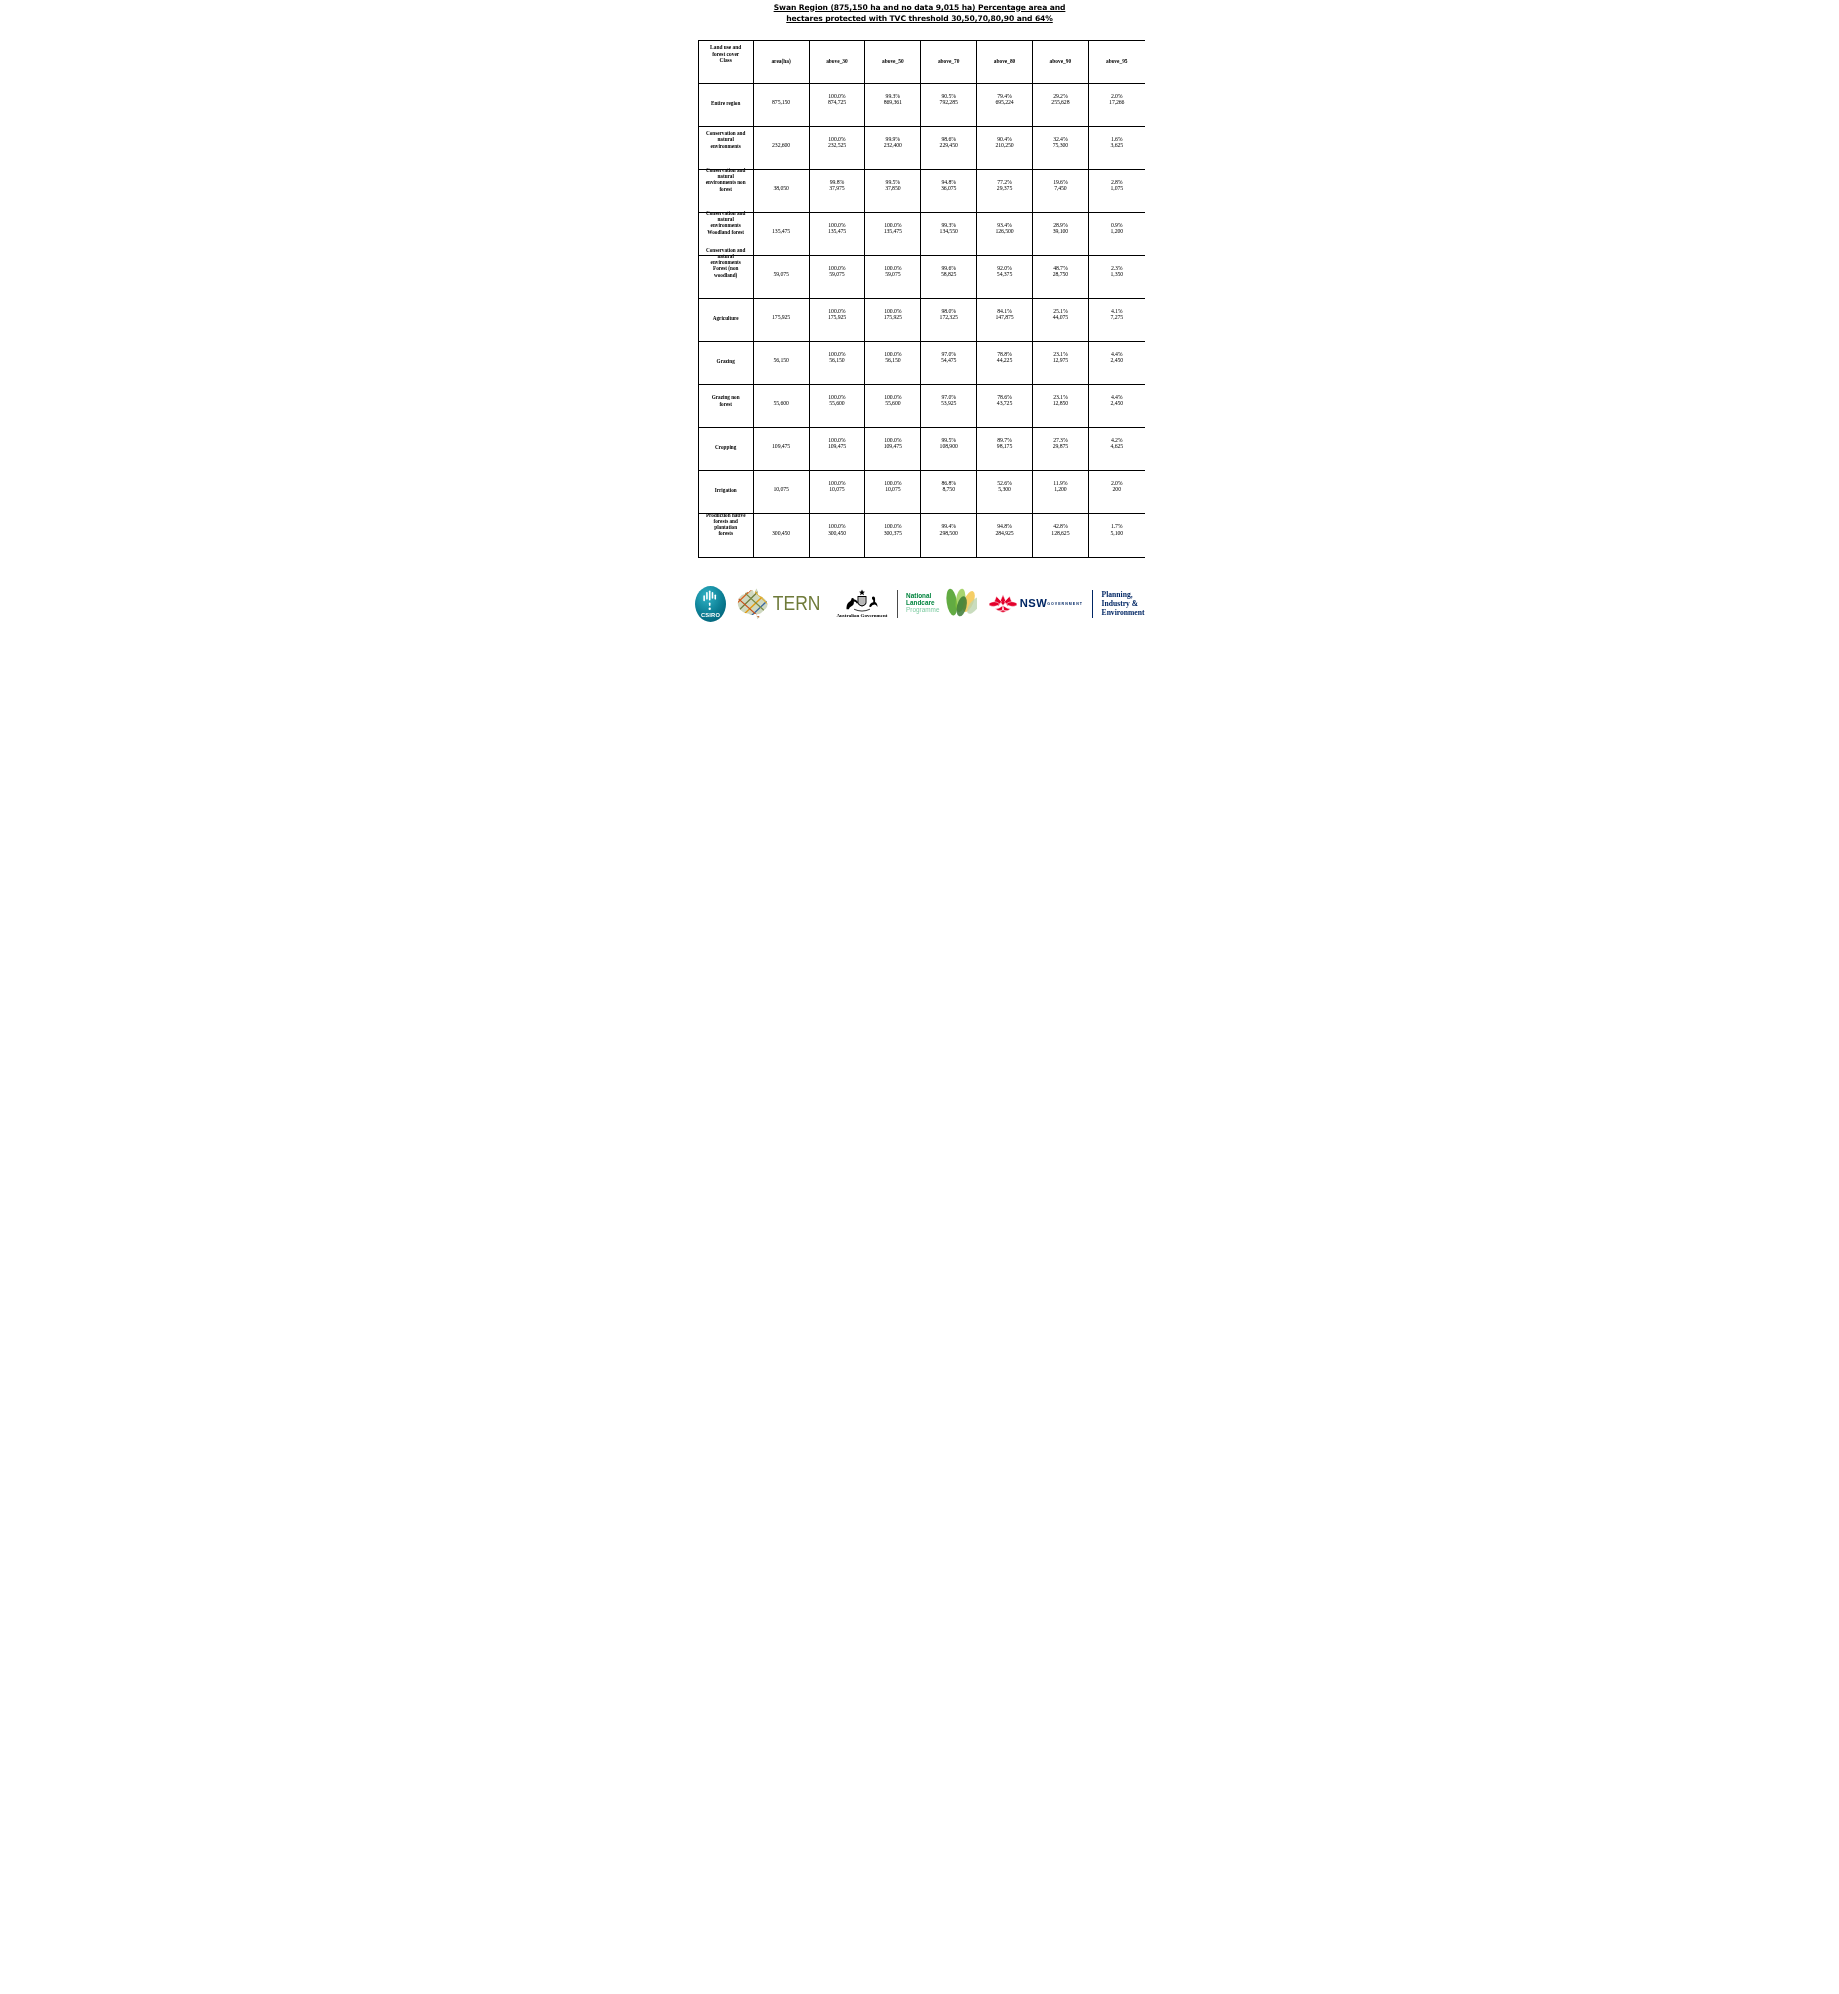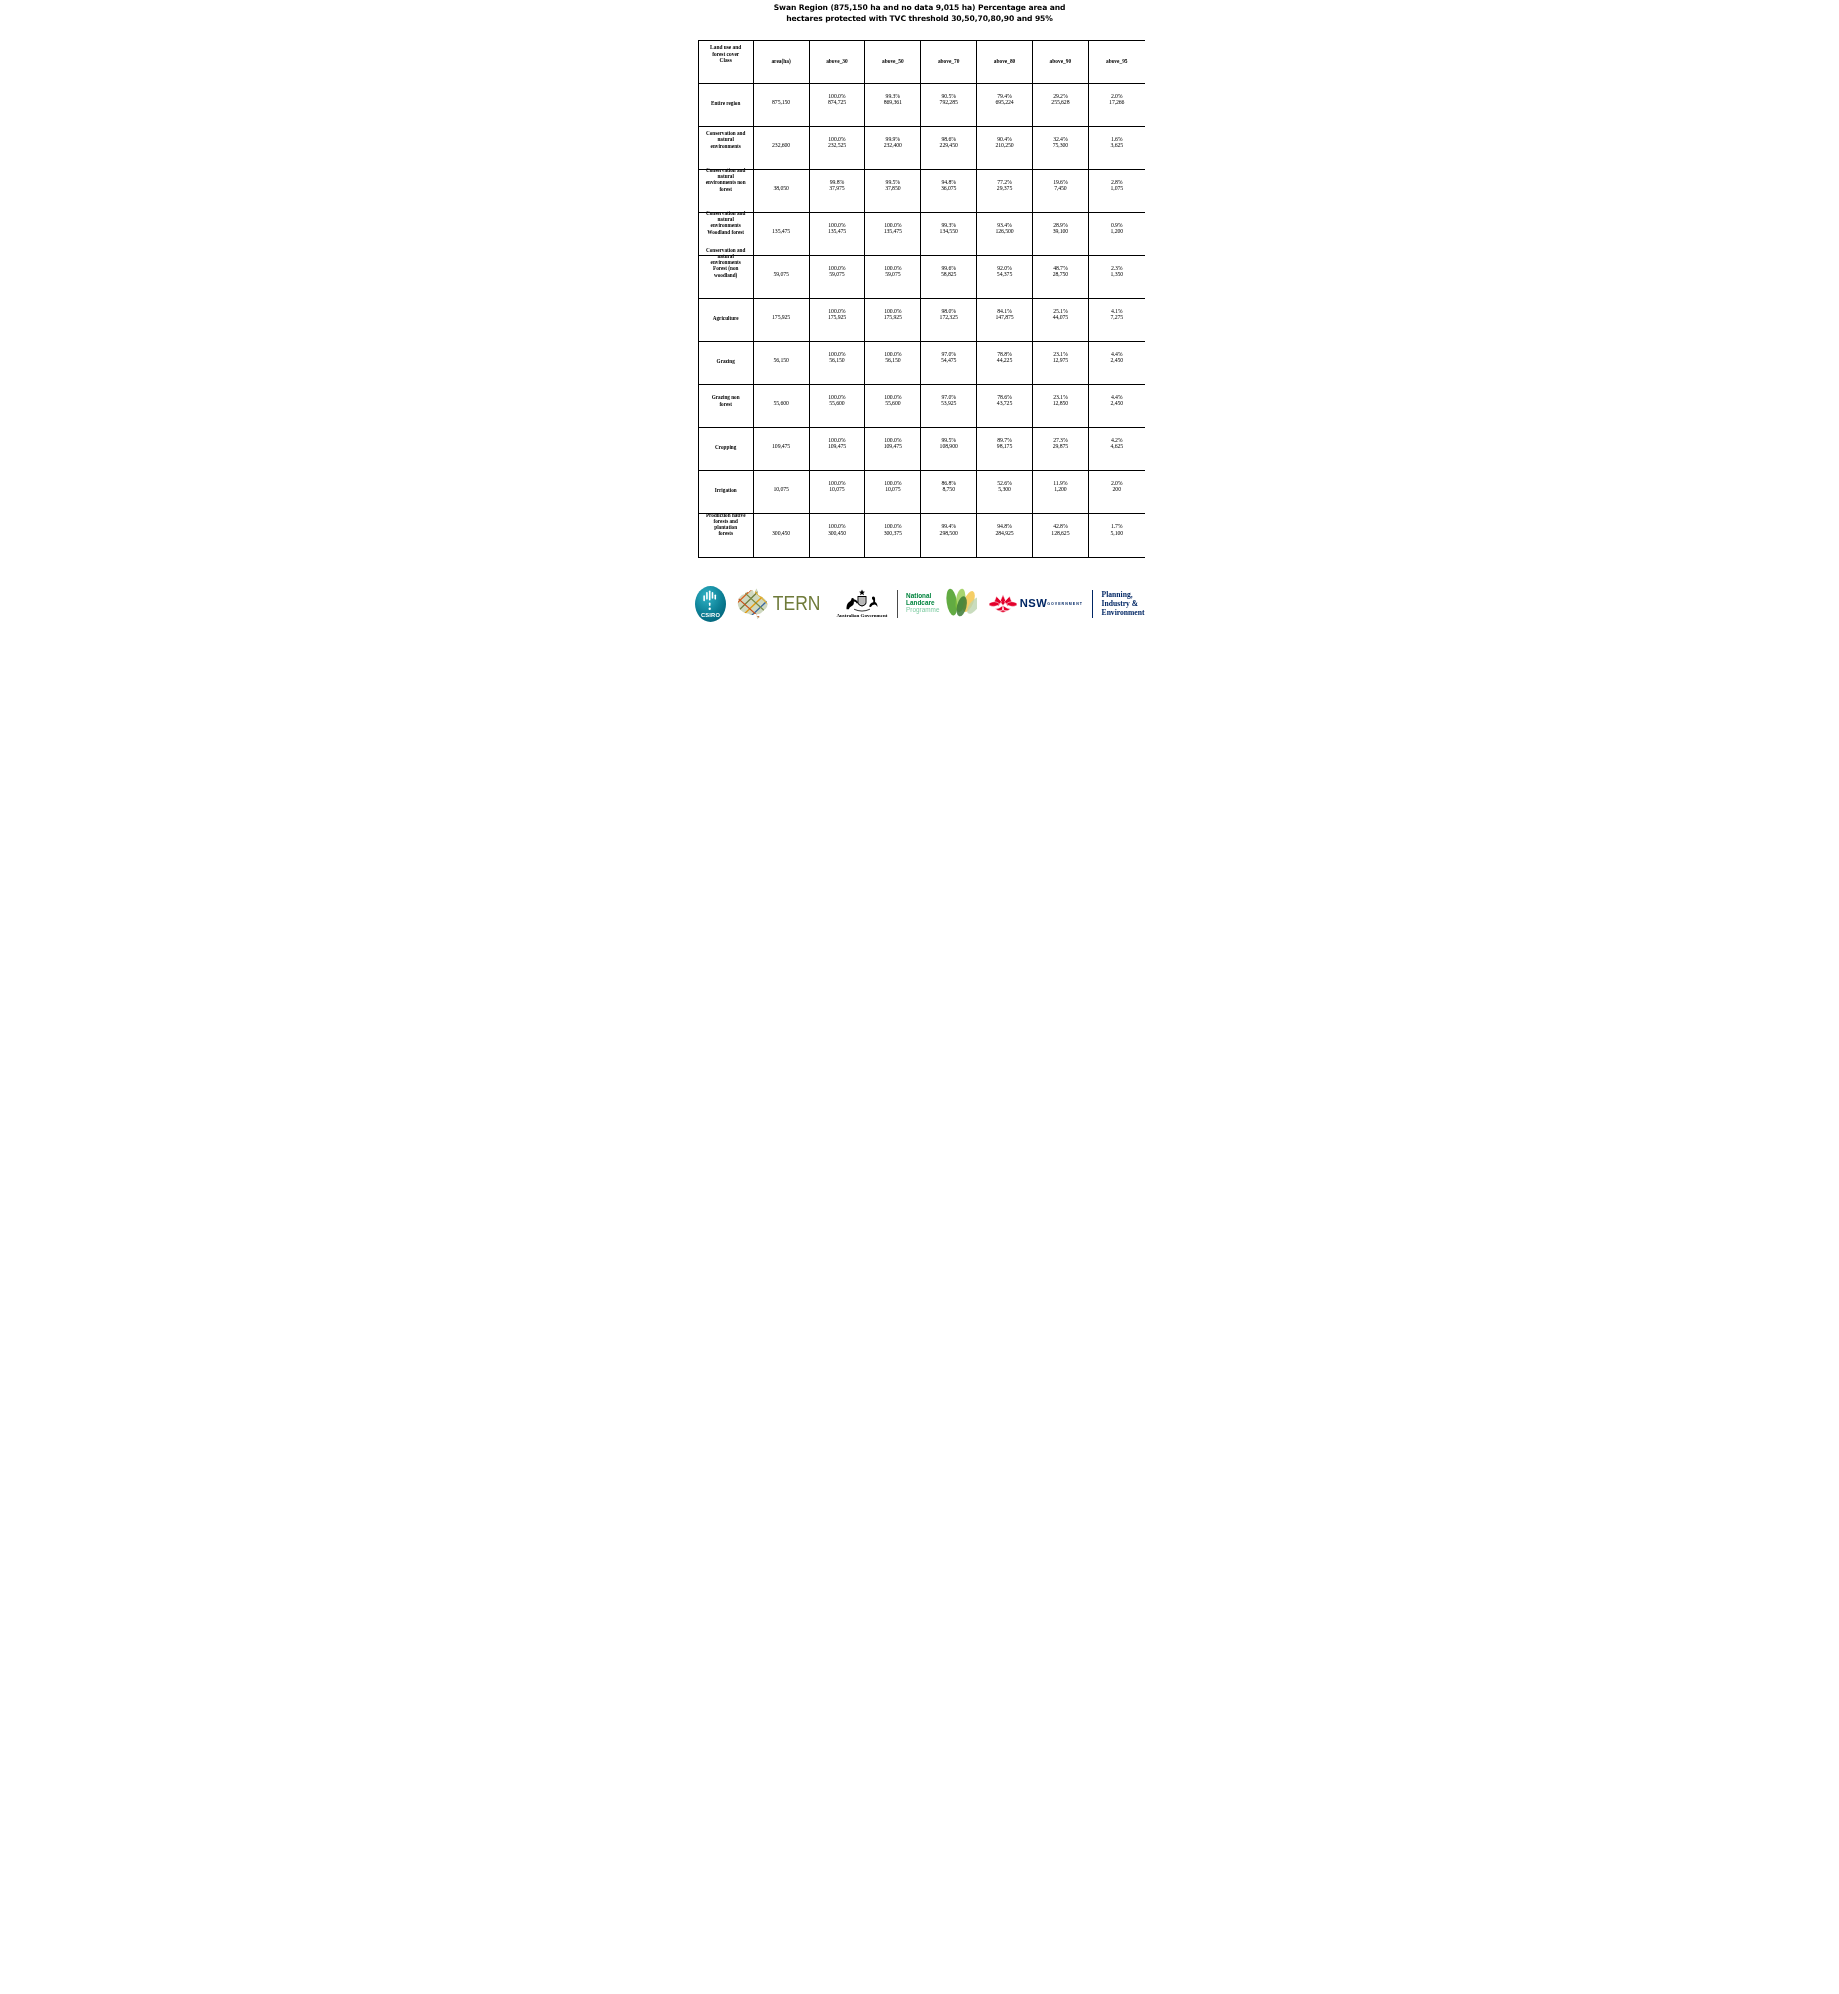--- a/index.html
+++ b/index.html
@@ -2,21 +2,21 @@
 <html style="font-size:6.4px"><head>
 <meta charset="utf-8">
 <style>
   html,body{margin:0;padding:0;background:#fff;}
   .page{position:relative;width:450px;height:624px;margin:0 auto;background:#fff;
         font-family:"Liberation Serif",serif;color:#000;overflow:hidden;}
 
   
   .title{position:absolute;top:1.6px;left:0;right:0;text-align:center;
          font-family:"DejaVu Sans",sans-serif;font-weight:bold;font-size:7.6px;line-height:11.6px;
-         letter-spacing:-0.1px;}
+         letter-spacing:-0.1px;text-decoration:underline;}
 
   
   .tbl{position:absolute;left:3.2px;top:40px;width:446px;
        display:grid;grid-template-columns:55px repeat(7,1fr);
        grid-template-rows:43px;grid-auto-rows:43px;
        border:0.8px solid #000;border-top-width:1.2px;border-bottom-width:1.2px;
        background:#fff;}
   .cell{position:relative;border-right:0.4px solid #000;border-bottom:0.8px solid #000;background:transparent;}
   .cell.last-col{border-right:none;}
   .tbl > .cell:nth-last-child(-n+8){border-bottom:none;}
@@ -52,21 +52,21 @@
 
   .planning-line{font-family:Liberation Serif, serif;font-weight:bold;font-size:7.6px;line-height:9.2px;}
 </style>
 </head>
 <body>
 
 <div class="page">
 
   <div class="title">
     <div>Swan Region (875,150 ha and no data 9,015 ha) Percentage area and</div>
-    <div>hectares protected with TVC threshold 30,50,70,80,90 and 95%</div>
+    <div>hectares protected with TVC threshold 30,50,70,80,90 and 64%</div>
   </div>
 
   <div class="tbl" id="grid">
 
     <div class="cell">
       <div class="hdr-label-anchor hdr">
         <div>Land use and</div>
         <div>forest cover</div>
         <div>Class</div>
       </div>

